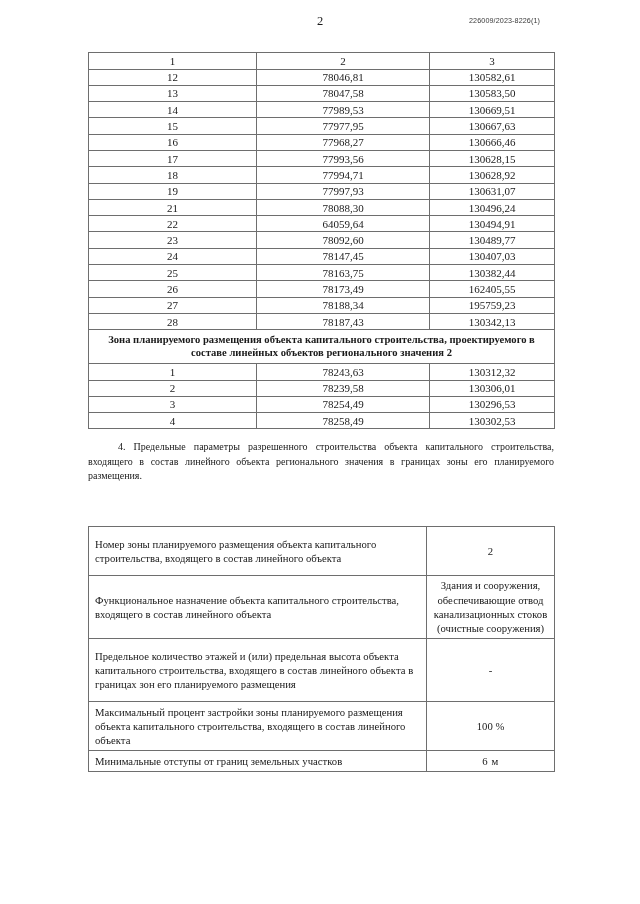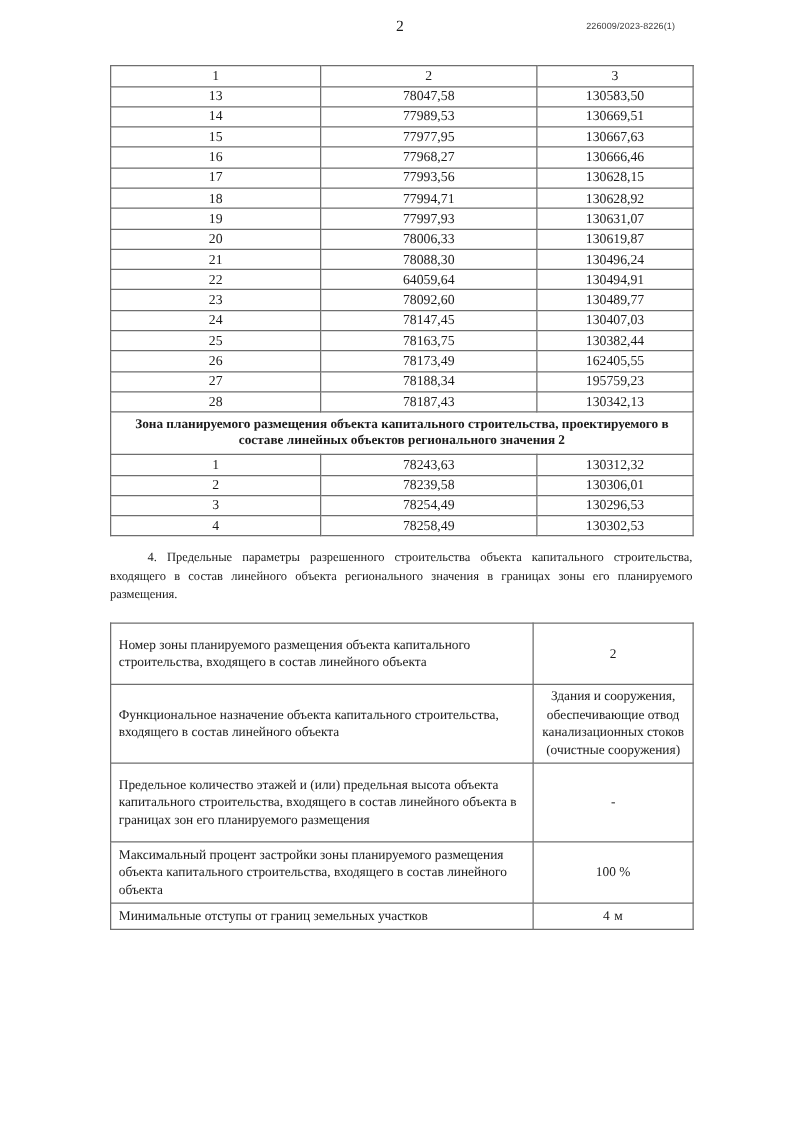--- a/index.html
+++ b/index.html
@@ -99,21 +99,21 @@
     line-height: 14.6px;
     text-align: justify;
     text-indent: 30px;
     text-align-last: left;
   }
 
   
   .param-table {
     position: absolute;
     left: 88px;
-    top: 498px;
+    top: 526px;
     width: 466px;
     border-collapse: collapse;
     table-layout: fixed;
     font-size: 10.7px;
   }
   .param-table col.p1 { width: 338px; }
   .param-table col.p2 { width: 128px; }
 
   .param-table td {
     border: 1px solid #6e6e6e;
@@ -157,20 +157,25 @@
       </colgroup>
     <thead>
       <tr>
         <th class="hdr">1</th>
         <th class="hdr">2</th>
         <th class="hdr">3</th>
       </tr>
     </thead>
     <tbody>
       <tr>
+          <td>12</td>
+          <td>78046,81</td>
+          <td>130582,61</td>
+        </tr>
+      <tr>
           <td>13</td>
           <td>78047,58</td>
           <td>130583,50</td>
         </tr>
       <tr>
           <td>14</td>
           <td>77989,53</td>
           <td>130669,51</td>
         </tr>
       <tr>
@@ -190,25 +195,20 @@
         </tr>
       <tr>
           <td>18</td>
           <td>77994,71</td>
           <td>130628,92</td>
         </tr>
       <tr>
           <td>19</td>
           <td>77997,93</td>
           <td>130631,07</td>
-        </tr>
-      <tr>
-          <td>20</td>
-          <td>78006,33</td>
-          <td>130619,87</td>
         </tr>
       <tr>
           <td>21</td>
           <td>78088,30</td>
           <td>130496,24</td>
         </tr>
       <tr>
           <td>22</td>
           <td>64059,64</td>
           <td>130494,91</td>
@@ -293,18 +293,18 @@
       <tr class="r3">
         <td class="label">Предельное количество этажей и (или) предельная высота объекта капитального строительства, входящего в состав линейного объекта в границах зон его планируемого размещения</td>
         <td class="value">-</td>
       </tr>
       <tr class="r4">
         <td class="label">Максимальный процент застройки зоны планируемого размещения объекта капитального строительства, входящего в состав линейного объекта</td>
         <td class="value">100 %</td>
       </tr>
       <tr class="r5">
         <td class="label">Минимальные отступы от границ земельных участков</td>
-        <td class="value nowrap spaced">4    м</td>
+        <td class="value nowrap spaced">6    м</td>
       </tr>
     </tbody>
   </table>
 
 </div>
 
 </body></html>

